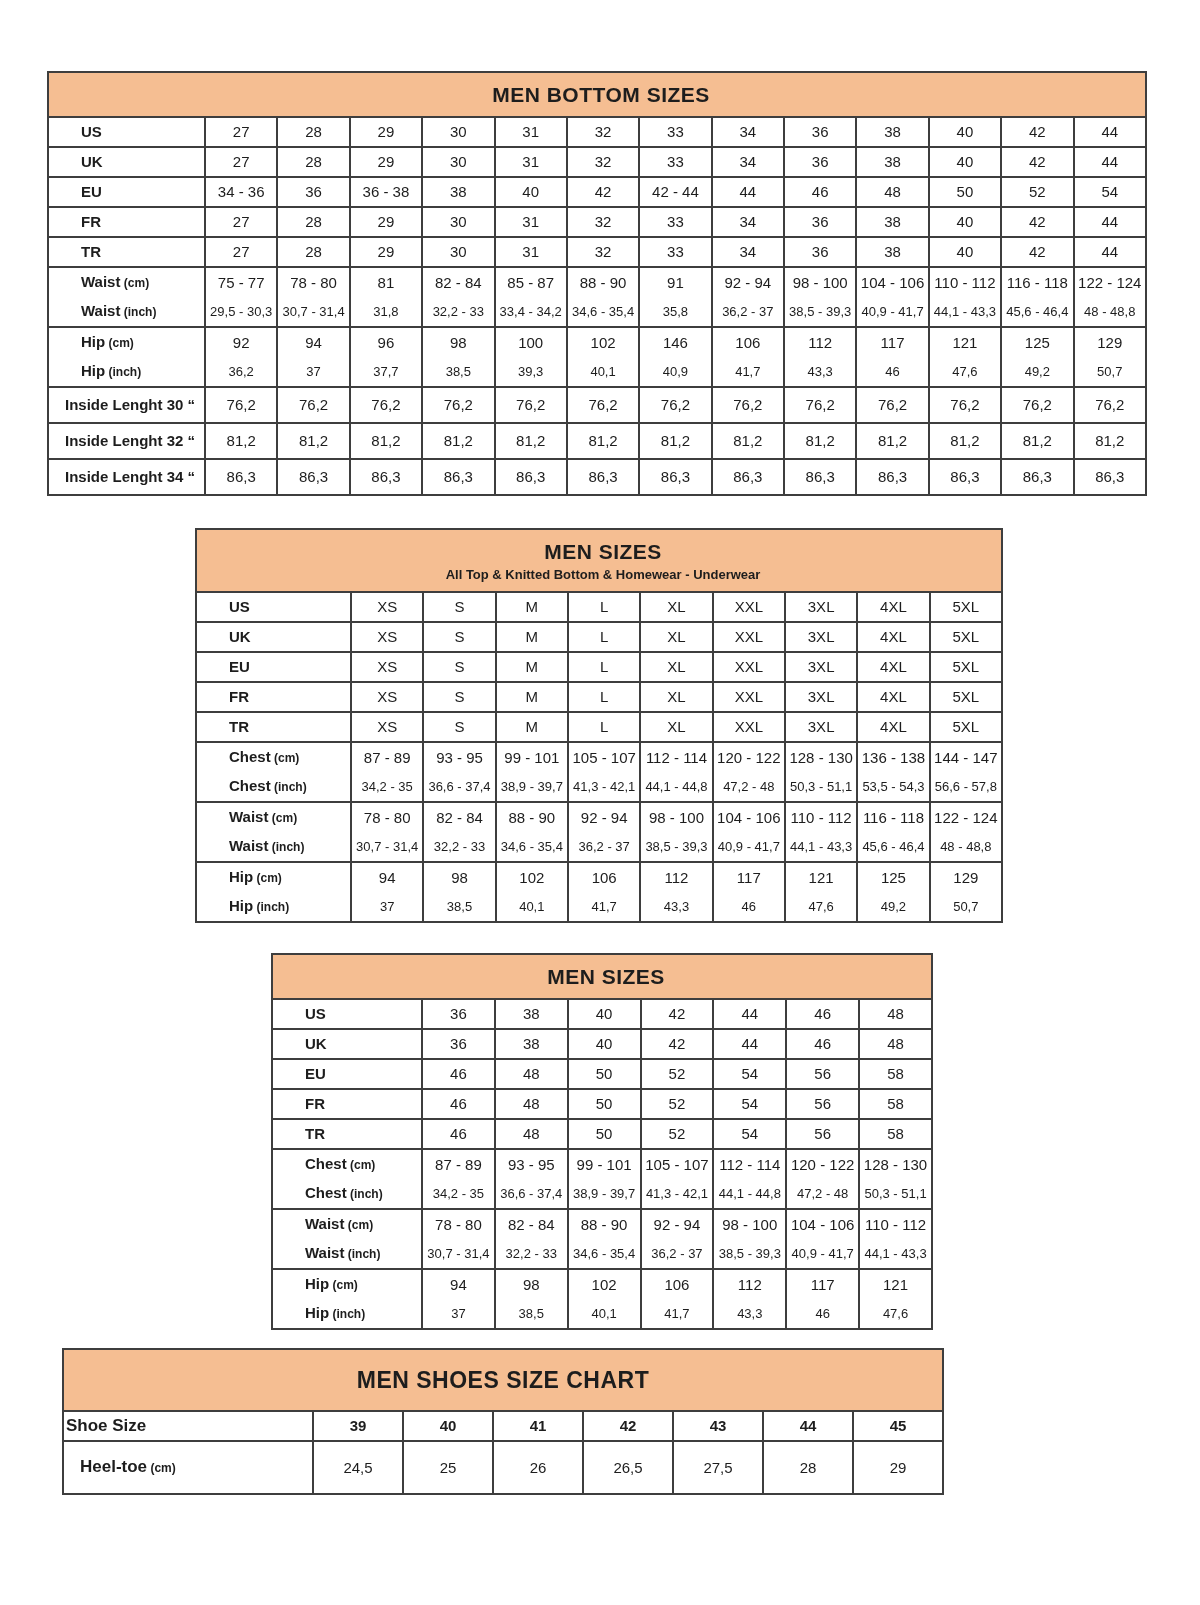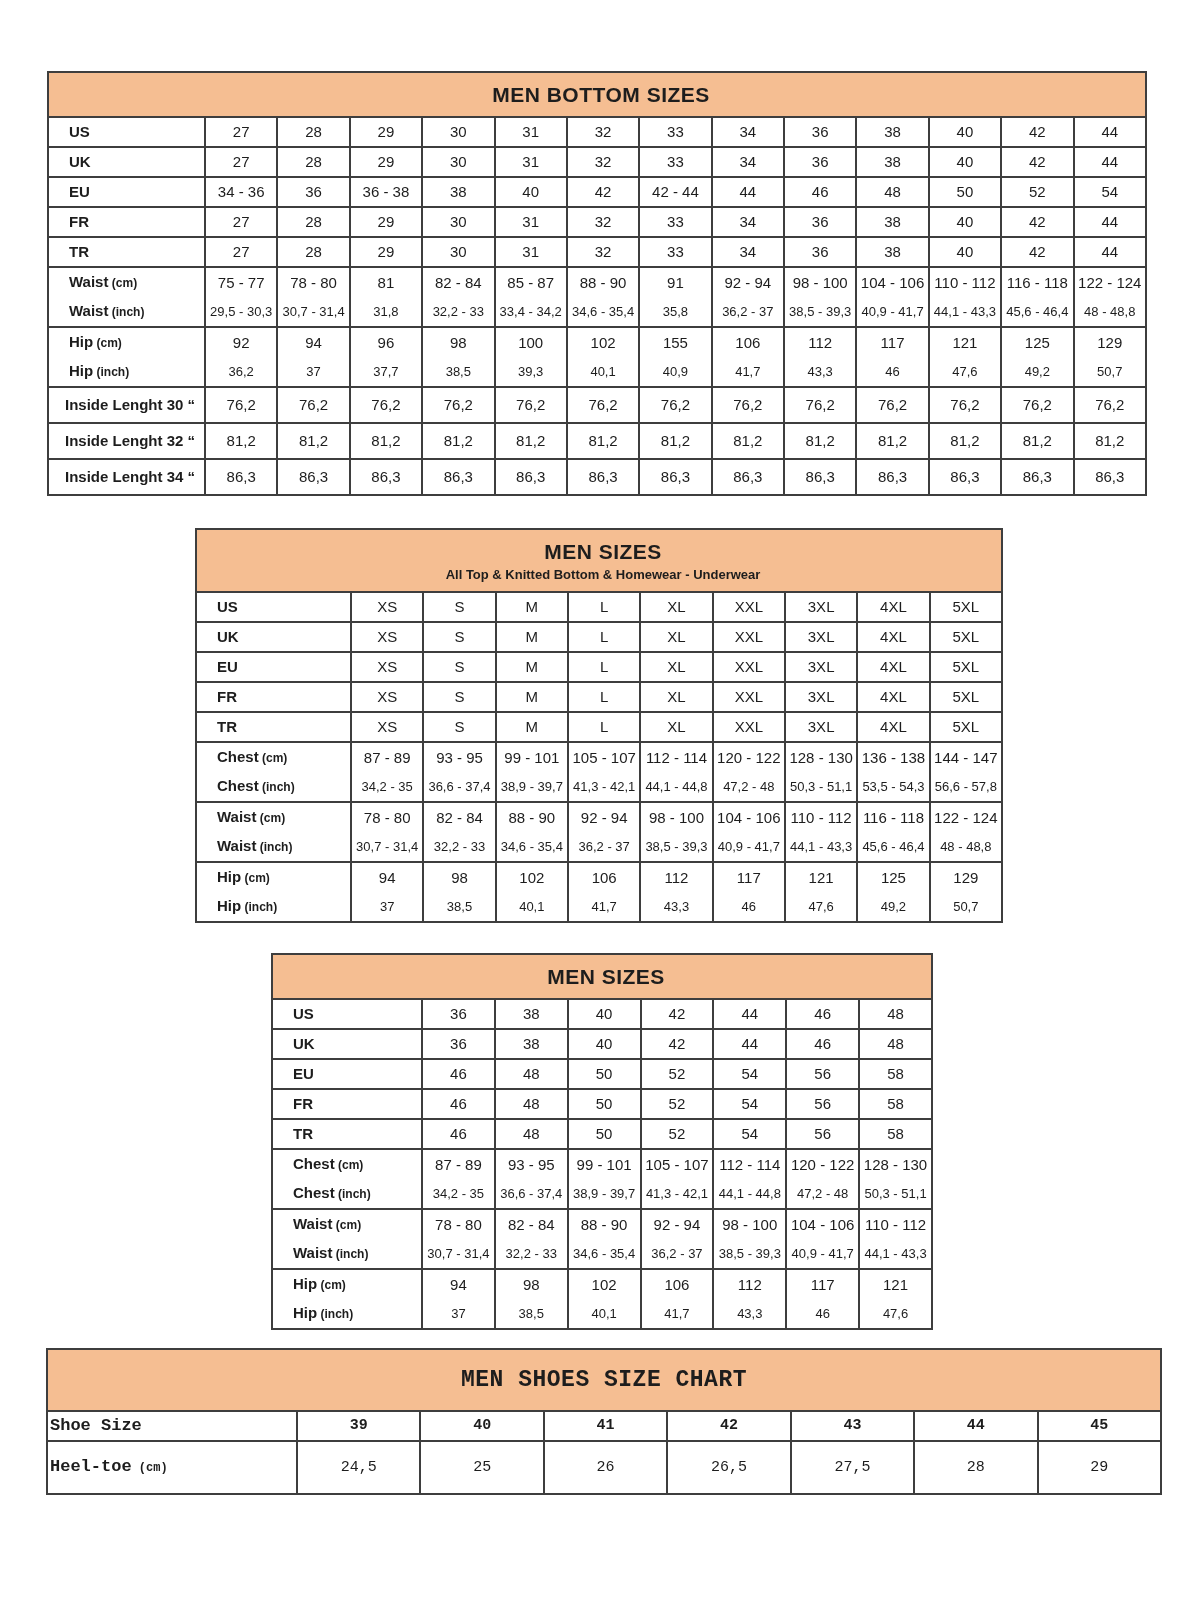--- a/index.html
+++ b/index.html
@@ -46,21 +46,21 @@
     text-align:center;
     vertical-align:middle;
     font-size:15px;
     line-height:20px;
     padding:4px 2px;
     overflow:hidden;
     white-space:nowrap;
   }
   table.sizes td.label{
     text-align:left;
-    padding-left:20px;
+    padding-left:32px;
     font-weight:700;
     white-space:nowrap;
   }
   table.sizes td.label .unit{
     font-size:12px;
     font-weight:600;
   }
   
   table.sizes tr.pair-top td{border-bottom:none;}
   table.sizes tr.pair-bottom td{border-top:none;}
@@ -73,29 +73,29 @@
 
   
   .wrap-top{margin-left:195px;width:808px;margin-bottom:30px;}
   .tbl-top col.label-col{width:155px;}
 
   
   .wrap-blazer{margin-left:271px;width:662px;margin-bottom:18px;}
   .tbl-blazer col.label-col{width:150px;}
 
   
-  .wrap-shoes{margin-left:46px;width:1116px;margin-bottom:70px;font-family:Liberation Mono, monospace;}
+  .wrap-shoes{margin-left:62px;width:882px;margin-bottom:70px;}
   .tbl-shoes col.label-col{width:250px;}
   .wrap-shoes .title-band{padding:17px 4px;}
   .wrap-shoes .title-band .t-title{font-size:23px;line-height:26px;letter-spacing:.5px;}
   .tbl-shoes td{font-size:16px;}
   .tbl-shoes td.label{font-size:17px;padding-left:14px;}
   .tbl-shoes td.label .unit{font-size:14px;}
   .tbl-shoes tbody:first-of-type td{padding:4px 2px;font-weight:700;}
-  .tbl-shoes tbody:last-of-type td{padding:15px 2px;}
+  .tbl-shoes tbody:last-of-type td{padding:15px 16px;}
 </style>
 </head>
 <body>
 
 <div class="page">
 
   <div class="size-table wrap-bottom">
     <div class="title-band">
       <div class="t-title">MEN BOTTOM SIZES</div>
     </div>
@@ -242,21 +242,21 @@
         </tbody>
         <tbody>
           <tr class="pair-top">
             <td class="label"><span>Hip</span><span class="unit"> (cm)</span></td>
             <td>92</td>
             <td>94</td>
             <td>96</td>
             <td>98</td>
             <td>100</td>
             <td>102</td>
-            <td>155</td>
+            <td>146</td>
             <td>106</td>
             <td>112</td>
             <td>117</td>
             <td>121</td>
             <td>125</td>
             <td>129</td>
           </tr>
           <tr class="pair-bottom">
             <td class="label"><span>Hip</span><span class="unit"> (inch)</span></td>
             <td>36,2</td>

